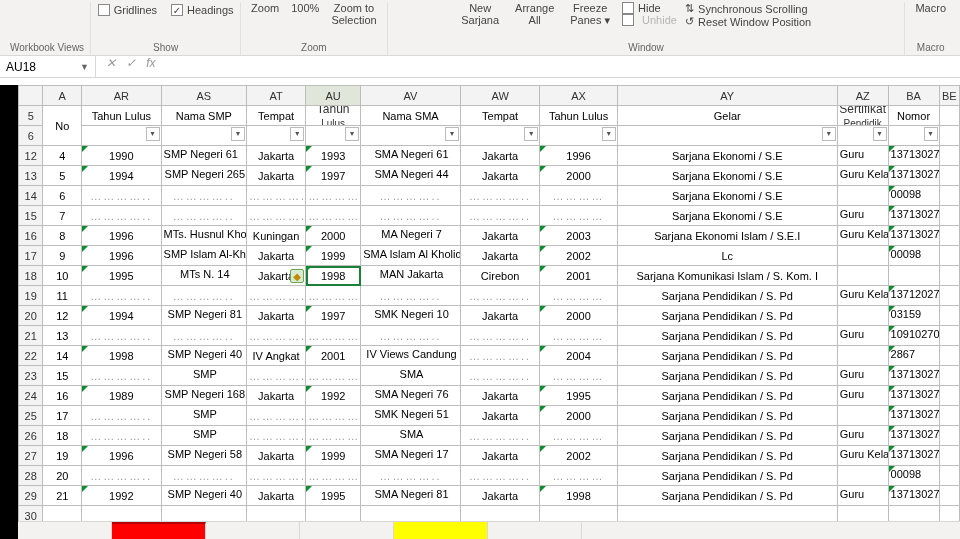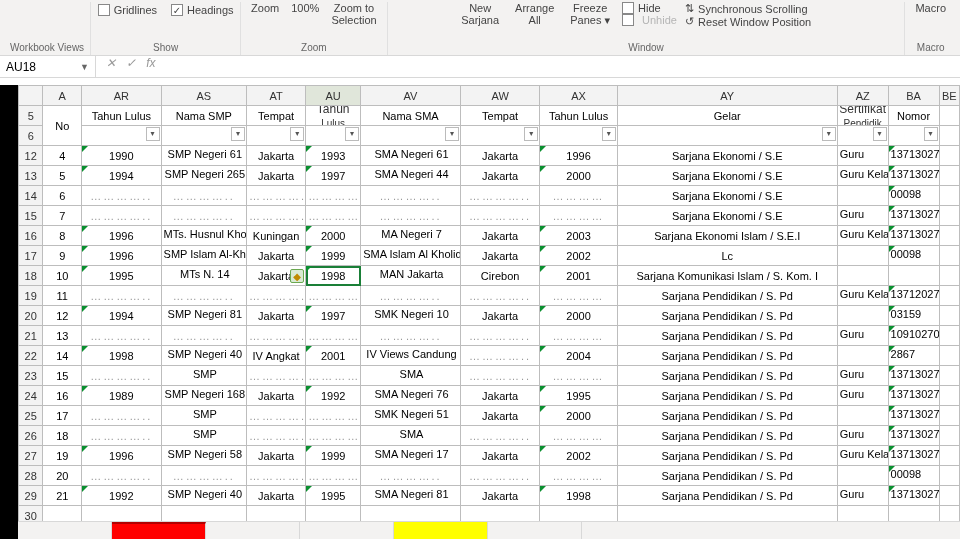--- a/index.html
+++ b/index.html
@@ -242,21 +242,21 @@
           <td>
             <div class="filter-btn">▾</div>
           </td>
           <td></td>
         </tr>
         <tr>
           <th class="rowhdr">12</th>
           <td class="tt-rel">4</td>
           <td class="tt-rel green-tri">1990</td>
           <td class="tt-rel">
-            <div class="clipped" style="text-align:center">SMP Negeri 61</div>
+            <div class="clipped" style="text-align:left">SMP Negeri 61</div>
           </td>
           <td class="tt-rel">Jakarta</td>
           <td class="tt-rel green-tri">1993</td>
           <td class="tt-rel">
             <div class="clipped" style="text-align:center">SMA Negeri 61</div>
           </td>
           <td class="tt-rel">Jakarta</td>
           <td class="tt-rel green-tri">1996</td>
           <td class="tt-rel">Sarjana Ekonomi / S.E</td>
           <td class="tt-rel">

